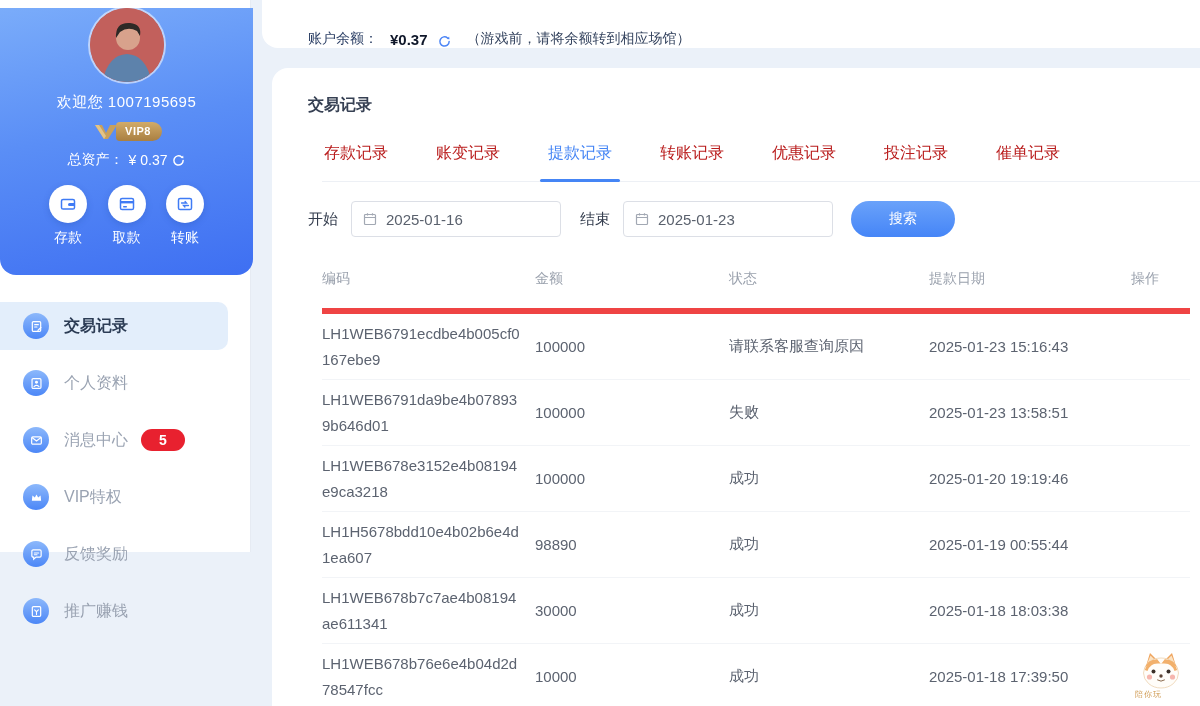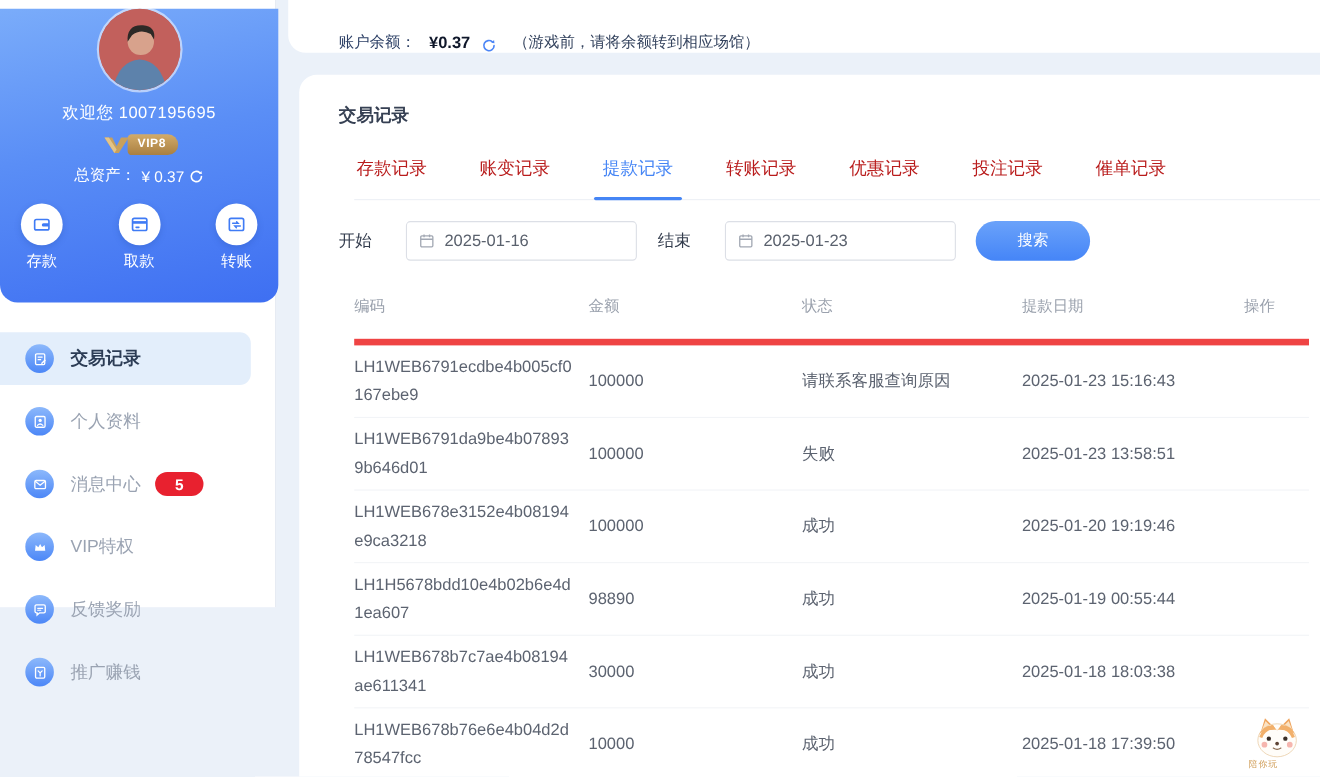--- a/index.html
+++ b/index.html
@@ -30,21 +30,21 @@
   }
   .welcome { margin-top:11px; font-size:15px; letter-spacing:.5px; }
   .vip-row { margin-top:10px; display:flex; align-items:flex-start; justify-content:center; }
   .vip-pill {
     margin-left:-5px; height:19px; line-height:19px; padding:0 11px 0 9px;
     border-radius:4px 10px 10px 4px;
     background:linear-gradient(180deg,#d2ab69,#a97f41);
     color:#fff; font-size:11px; font-weight:bold; letter-spacing:.5px;
   }
   .assets-row { margin-top:9px; font-size:14px; display:flex; align-items:center; justify-content:center; gap:5px; }
-  .quick-actions { margin-top:16px; display:flex; justify-content:space-between; padding:0 10px; }
+  .quick-actions { margin-top:16px; display:flex; justify-content:space-between; padding:0 40px; }
   .qa { width:56px; text-align:center; cursor:pointer; }
   .qa-circle {
     width:38px; height:38px; border-radius:50%; background:#fff;
     margin:0 auto; display:flex; align-items:center; justify-content:center;
     box-shadow:0 2px 6px rgba(30,70,160,.25);
   }
   .qa-label { margin-top:6px; font-size:14px; color:#fff; }
 
   .nav { margin-top:27px; }
   .nav-item {
@@ -89,21 +89,21 @@
   .tab { position:relative; color:#b91c1c; cursor:pointer; padding:0 2px; }
   .tab.active { color:#4585f5; }
   .tab.active::after {
     content:""; position:absolute; left:-6px; right:-6px; bottom:-18px;
     height:3px; background:#4585f5; border-radius:2px;
   }
 
   .filter-row { margin-top:19px; display:flex; align-items:center; }
   .filter-label { font-size:15px; color:#333c4d; }
   .date-input {
-    margin-left:31px; width:210px; height:36px;
+    margin-left:13px; width:210px; height:36px;
     border:1px solid #dcdfe6; border-radius:4px;
     display:flex; align-items:center; padding-left:11px; gap:9px;
     font-size:15px; color:#5a616d; cursor:pointer; background:#fff;
   }
   .end-label { margin-left:19px; }
   .search-btn {
     margin-left:18px; width:104px; height:36px; border:none; border-radius:18px;
     background:linear-gradient(180deg,#6aa2fa,#4585f7);
     color:#fff; font-size:14px; cursor:pointer;
     font-family:Liberation Mono, monospace;

